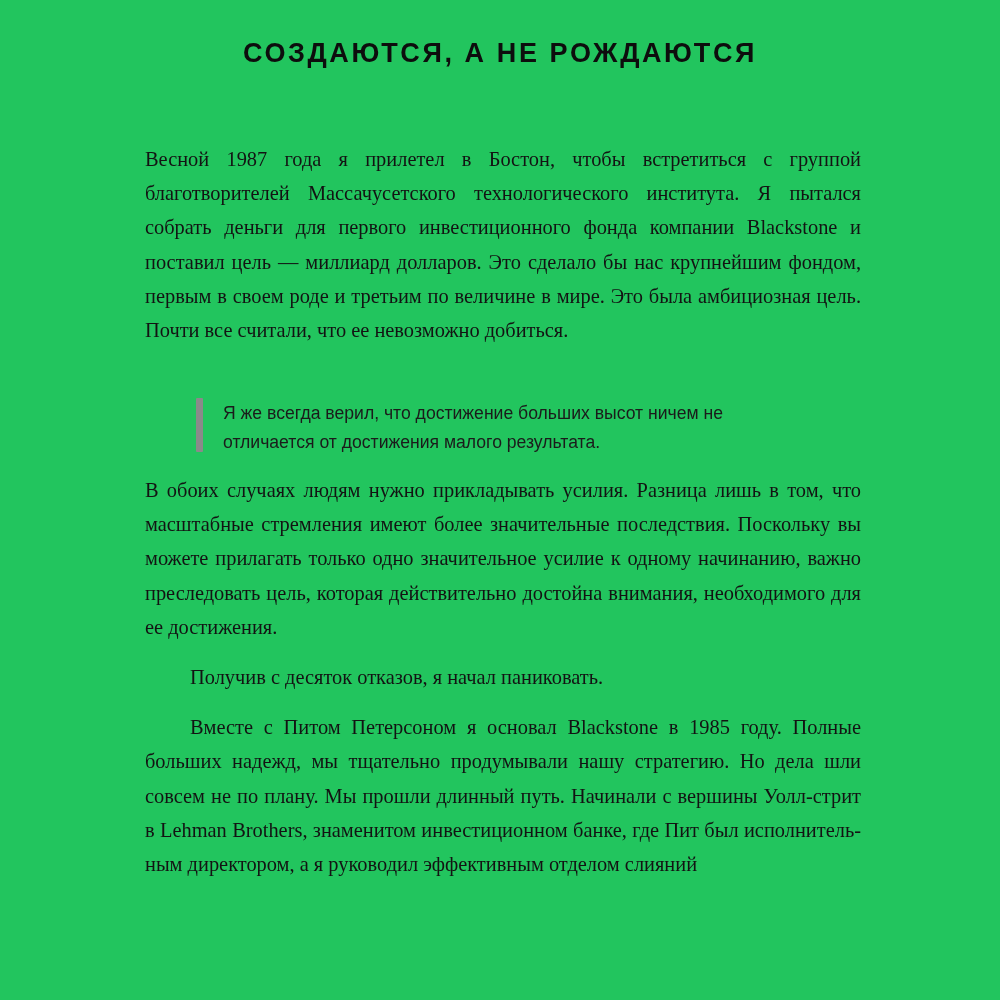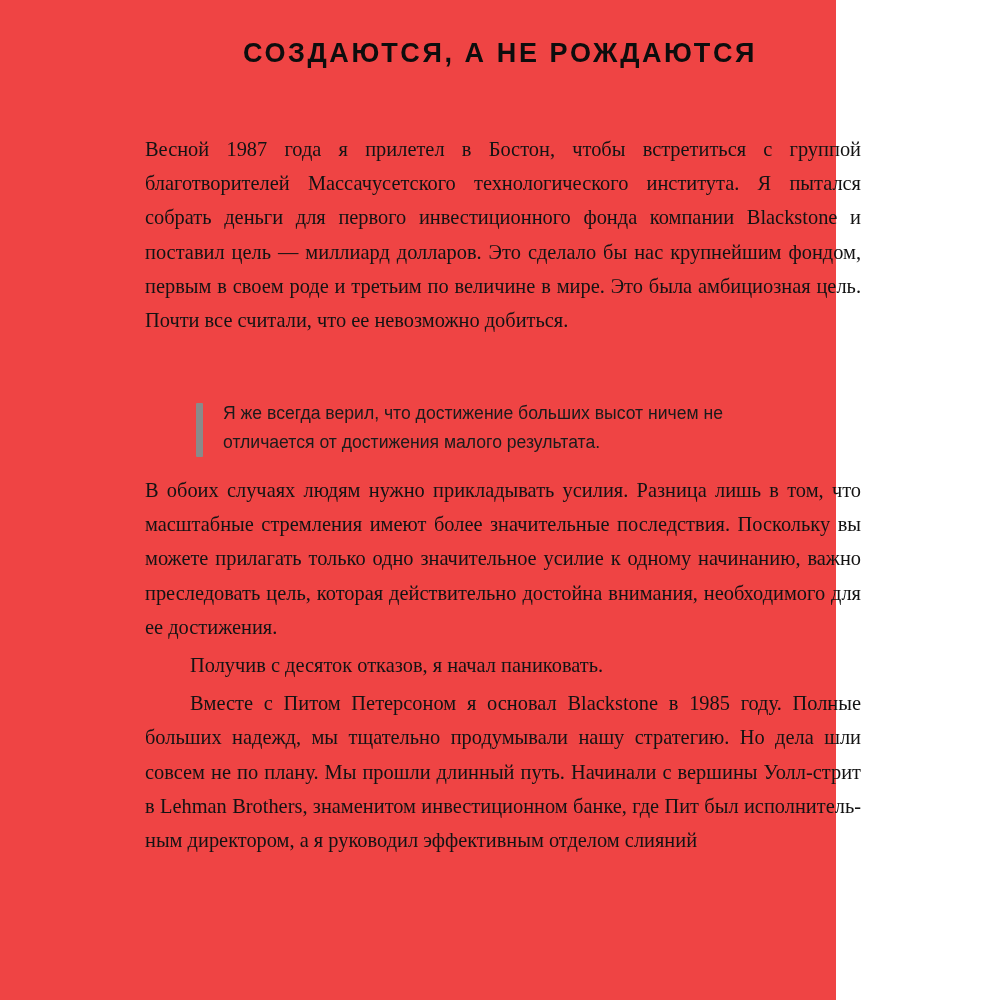--- a/index.html
+++ b/index.html
@@ -13,23 +13,23 @@
     font-family: "Liberation Serif", serif;
     color: #111111;
     overflow: hidden;
     position: relative;
   }
 
   .page {
     position: absolute;
     left: 0;
     top: 0;
-    width: 836px;
+    width: 1000px;
     height: 1000px;
-    background: #ef4444;
+    background: #22c55e;
   }
 
   
   .chapter-title {
     position: absolute;
     left: 0;
     top: 36px;
     width: 1000px;
     text-align: center;
     font-family: "Liberation Sans", sans-serif;
@@ -38,52 +38,52 @@
     letter-spacing: 2.6px;
     color: #0d0d0d;
     line-height: 34px;
     white-space: nowrap;
   }
 
   
   .body-col {
     position: absolute;
     left: 145px;
-    top: 132px;
+    top: 142px;
     width: 716px;
   }
 
   p.body-para {
     margin: 0;
     font-family: "Liberation Serif", serif;
     font-size: 20.4px;
     line-height: 34.2px;
     color: #131313;
     text-align: justify;
     text-justify: inter-word;
     hyphens: manual;
     -webkit-hyphens: manual;
   }
 
   p.indent {
     text-indent: 45px;
   }
 
   p.tight {
-    margin-top: 4px;
+    margin-top: 16px;
   }
 
   
   .pullquote {
     position: absolute;
     left: 196px;
     top: 398px;
     width: 600px;
     display: flex;
-    align-items: flex-end;
+    align-items: flex-start;
   }
   .pullquote-bar {
     width: 7px;
     min-height: 54px;
     background: #8a8a8a;
     border-radius: 1px;
     flex: 0 0 auto;
   }
   .pullquote-text {
     margin-left: 20px;

